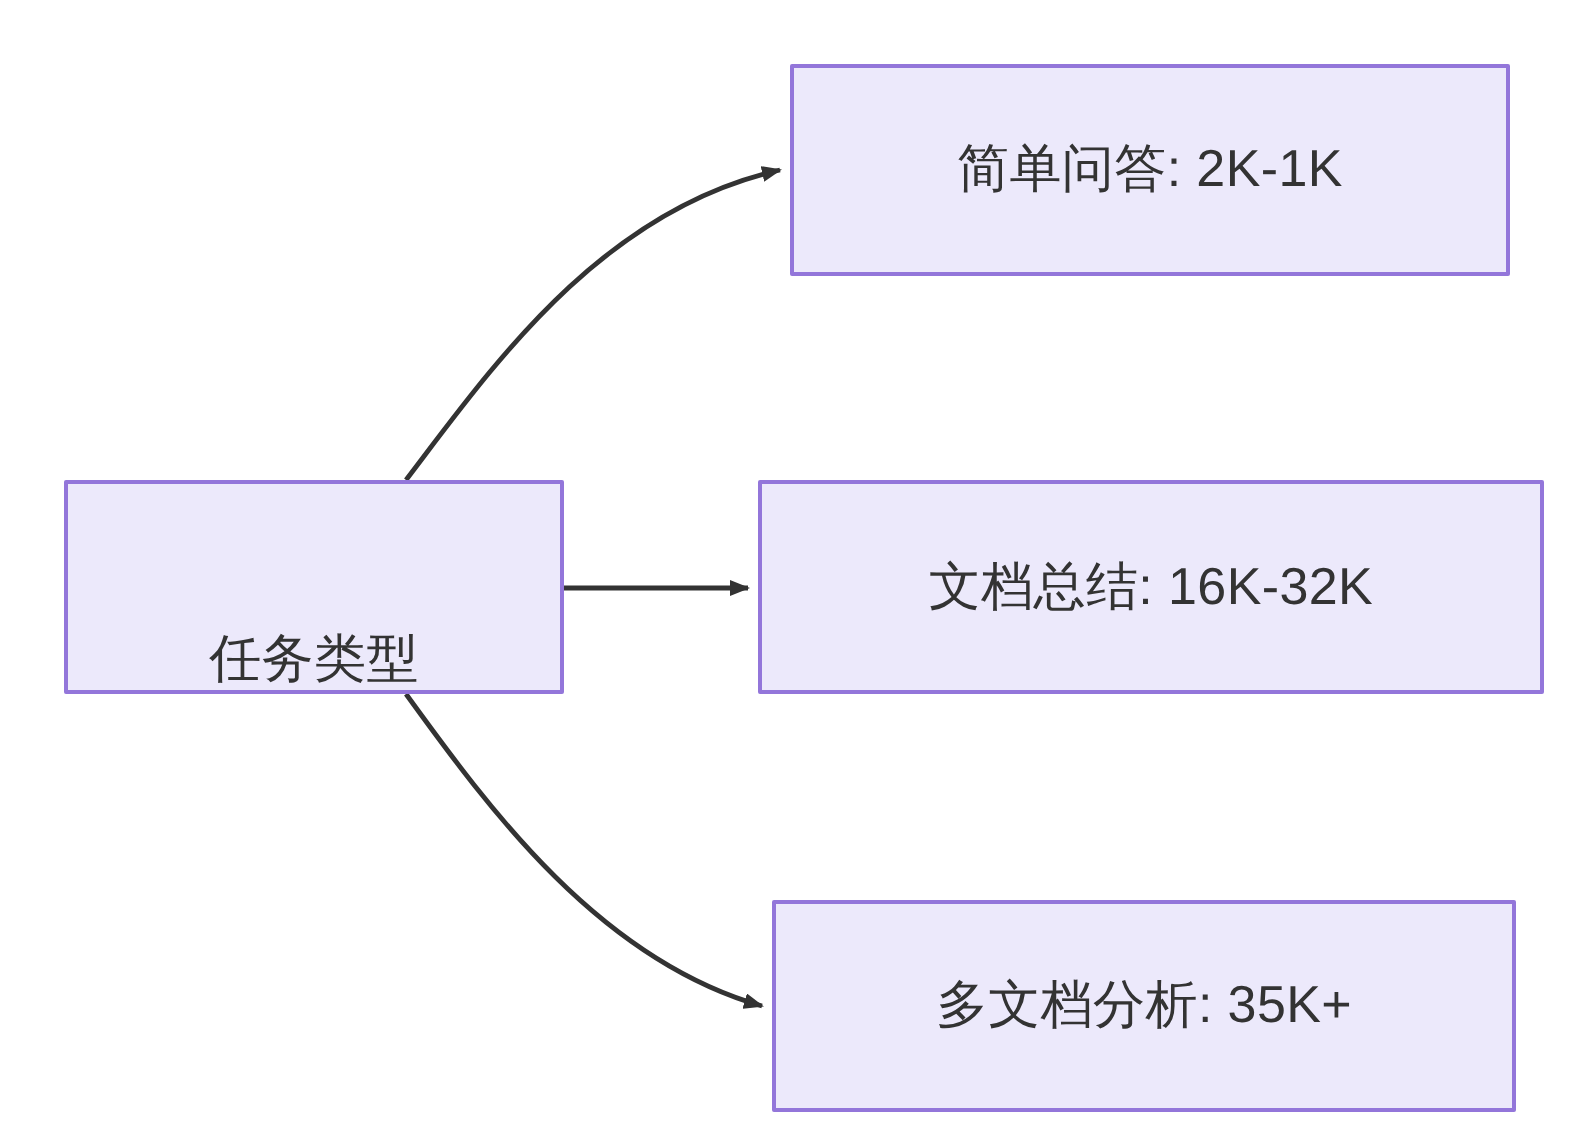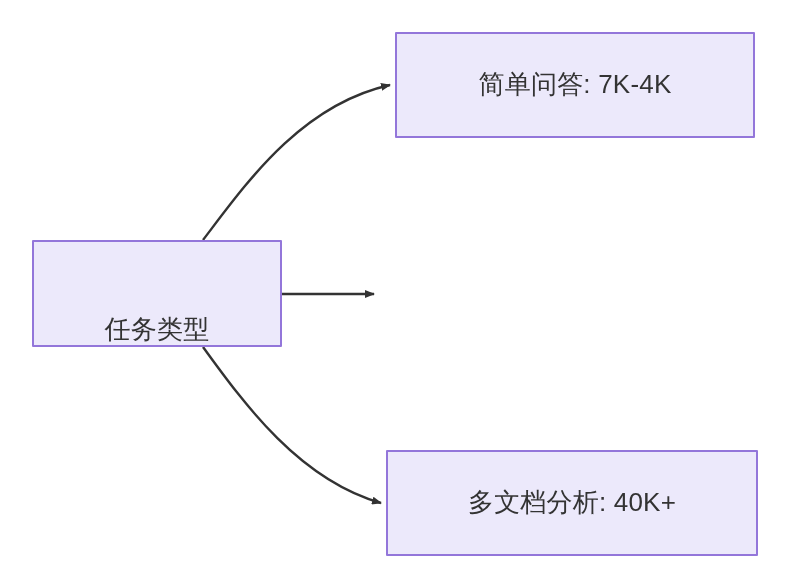--- a/index.html
+++ b/index.html
@@ -87,21 +87,24 @@
     <path d="M 282 294 L 374 294" fill="none" stroke="#333333" stroke-width="2.4" marker-end="url(#arrowhead)"></path>
 
     <path d="M 203 347 C 245 405, 300 480, 381 503" fill="none" stroke="#333333" stroke-width="2.4" marker-end="url(#arrowhead)"></path>
   </svg>
 
   <div class="node" id="node-root">
     <span class="node-label">任务类型</span>
   </div>
 
   <div class="node" id="node-simple-qa">
-    <span class="node-label">简单问答: 7K-4K</span>
+    <span class="node-label">简单问答: 2K-1K</span>
   </div>
 
+  <div class="node" id="node-doc-summary">
+    <span class="node-label">文档总结: 16K-32K</span>
+  </div>
 
   <div class="node" id="node-multi-doc">
-    <span class="node-label">多文档分析: 40K+</span>
+    <span class="node-label">多文档分析: 35K+</span>
   </div>
 
 </div>
 
 </body></html>

